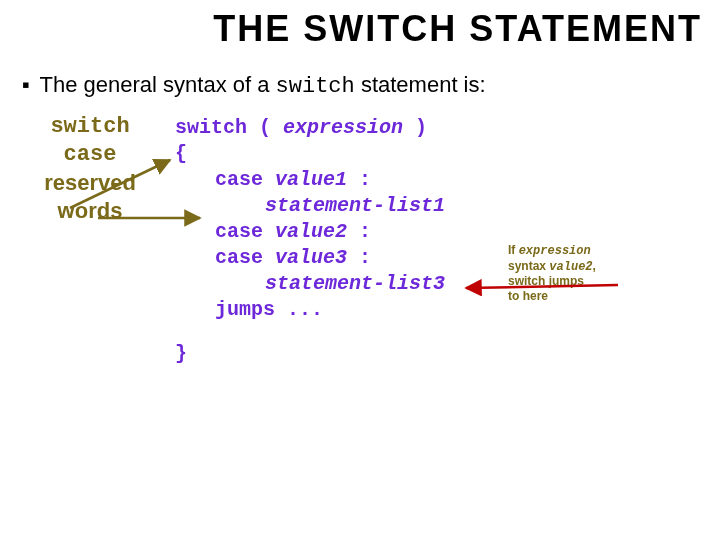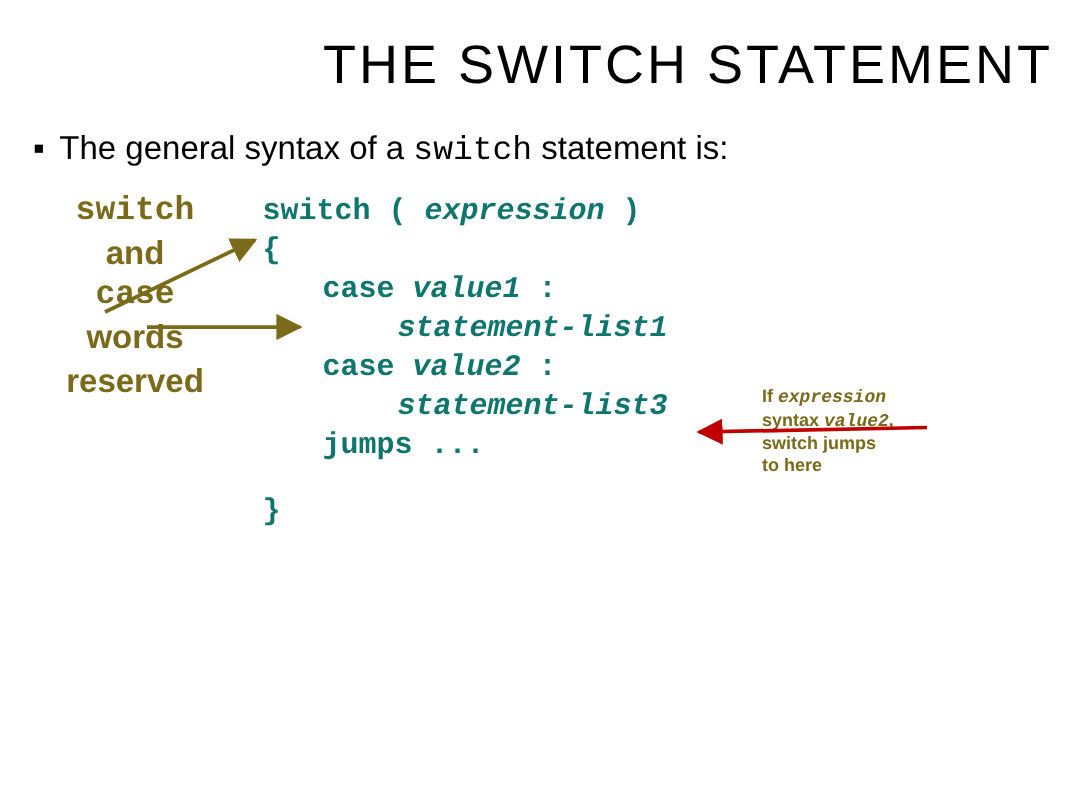--- a/index.html
+++ b/index.html
@@ -6,23 +6,23 @@
   body {
     width: 720px;
     height: 540px;
     background: #fff;
     font-family: Arial, sans-serif;
     position: relative;
     overflow: hidden;
   }
   .title {
     font-size: 36px;
-    font-weight: 400;
+    font-weight: 700;
     text-align: right;
-    padding: 22px 18px 0 0;
+    padding: 8px 18px 0 0;
     letter-spacing: 2px;
     font-family: "Arial Narrow", Arial, sans-serif;
   }
   .intro {
     font-size: 22px;
     padding: 22px 16px 0 22px;
     color: #000;
   }
   .intro .bullet {
     font-family: Arial;
@@ -54,21 +54,21 @@
     font-family: "Arial Narrow", Arial, sans-serif;
     font-weight: bold;
   }
   .code-block {
     position: absolute;
     left: 175px;
     top: 2px;
     font-family: "Courier New", monospace;
     font-size: 20px;
     line-height: 1.3;
-    color: #0f766e;
+    color: #6d28d9;
     font-weight: bold;
   }
   .indent1 { padding-left: 40px; }
   .indent2 { padding-left: 90px; }
   .em-ital { font-style: italic; font-weight: bold; }
   .right-note {
     position: absolute;
     left: 508px;
     top: 130px;
     width: 190px;
@@ -101,32 +101,32 @@
 
 <div class="intro">
   <span class="bullet">▪</span>
   <span>The general syntax of a </span><span class="mono">switch</span><span> statement is:</span>
 </div>
 
 <div class="content">
 
   <div class="left-note">
     <div class="code-olive">switch</div>
-    <div class="olive">and</div>
     <div class="code-olive">case</div>
+    <div class="olive">reserved</div>
     <div class="olive">words</div>
-    <div class="olive">reserved</div>
   </div>
 
   <div class="code-block">
     <div><span>switch ( </span><span class="em-ital">expression</span><span> )</span></div>
     <div>{</div>
     <div class="indent1"><span>case </span><span class="em-ital">value1</span><span> :</span></div>
     <div class="indent2 em-ital">statement-list1</div>
     <div class="indent1"><span>case </span><span class="em-ital">value2</span><span> :</span></div>
+    <div class="indent1"><span>case </span><span class="em-ital">value3</span><span> :</span></div>
     <div class="indent2 em-ital">statement-list3</div>
     <div class="indent1">jumps  ...</div>
     <div style="height:18px"></div>
     <div>}</div>
   </div>
 
   <div class="right-note">
     <div><span>If </span><span class="expr">expression</span></div>
     <div><span>syntax </span><span class="val">value2</span><span>,</span></div>
     <div>switch jumps</div>

